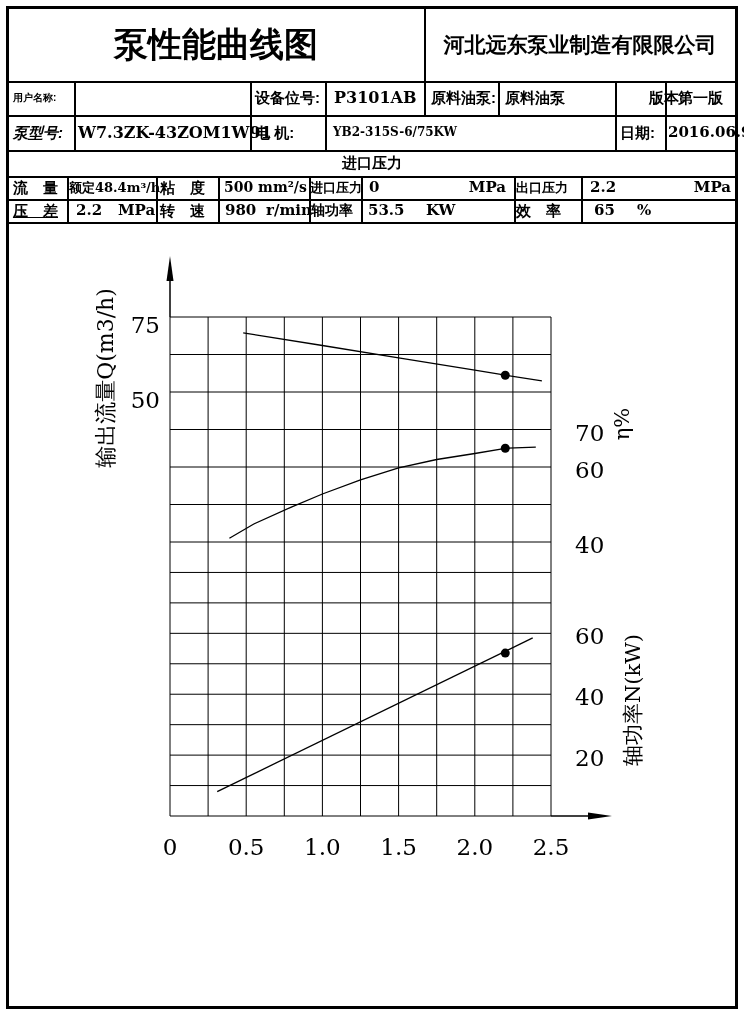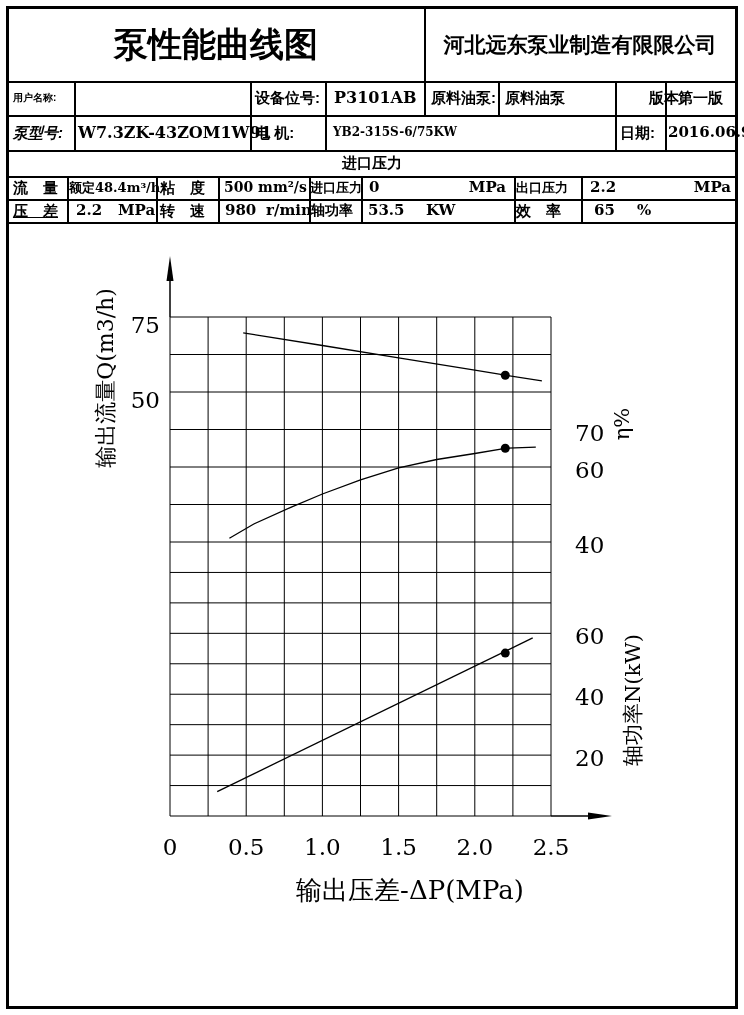--- a/index.html
+++ b/index.html
@@ -116,21 +116,20 @@
   <div class="t" style="left:311px;top:199px;line-height:23px;font-size:14px;">轴功率</div>
   <div class="t serif" style="left:368px;top:199px;line-height:23px;">53.5</div>
   <div class="t serif" style="left:426px;top:199px;line-height:23px;">KW</div>
   <div class="t" style="left:516px;top:199px;line-height:23px;">效　率</div>
   <div class="t serif" style="left:594px;top:199px;line-height:23px;">65</div>
   <div class="t serif" style="left:637px;top:199px;line-height:23px;">%</div>
 
   <div class="axis-title rot" style="left:-12px;top:364px;width:236px;height:28px;line-height:28px;font-size:22px;">输出流量Q(m3/h)</div>
   <div class="axis-title rot" style="left:582px;top:410px;width:80px;height:28px;line-height:28px;font-size:21px;">η%</div>
   <div class="axis-title rot" style="left:548px;top:686px;width:170px;height:28px;line-height:28px;font-size:21px;">轴功率N(kW)</div>
-  <div class="axis-title" style="left:260px;top:874px;width:300px;height:32px;line-height:32px;font-size:26px;">输出压差-ΔP(MPa)</div>
 
 <div class="line" style="left: 6px; top: 6px; width: 732px; height: 3px;"></div>
     <div class="line" style="left: 6px; top: 1006px; width: 732px; height: 3px;"></div>
     <div class="line" style="left: 6px; top: 6px; width: 3px; height: 1003px;"></div>
     <div class="line" style="left: 735px; top: 6px; width: 3px; height: 1003px;"></div>
     <div class="line" style="left: 8px; top: 81px; width: 728px; height: 2px;"></div>
     <div class="line" style="left: 8px; top: 115px; width: 728px; height: 2px;"></div>
     <div class="line" style="left: 8px; top: 150px; width: 728px; height: 2px;"></div>
     <div class="line" style="left: 8px; top: 176px; width: 728px; height: 2px;"></div>
     <div class="line" style="left: 8px; top: 199px; width: 728px; height: 2px;"></div>

